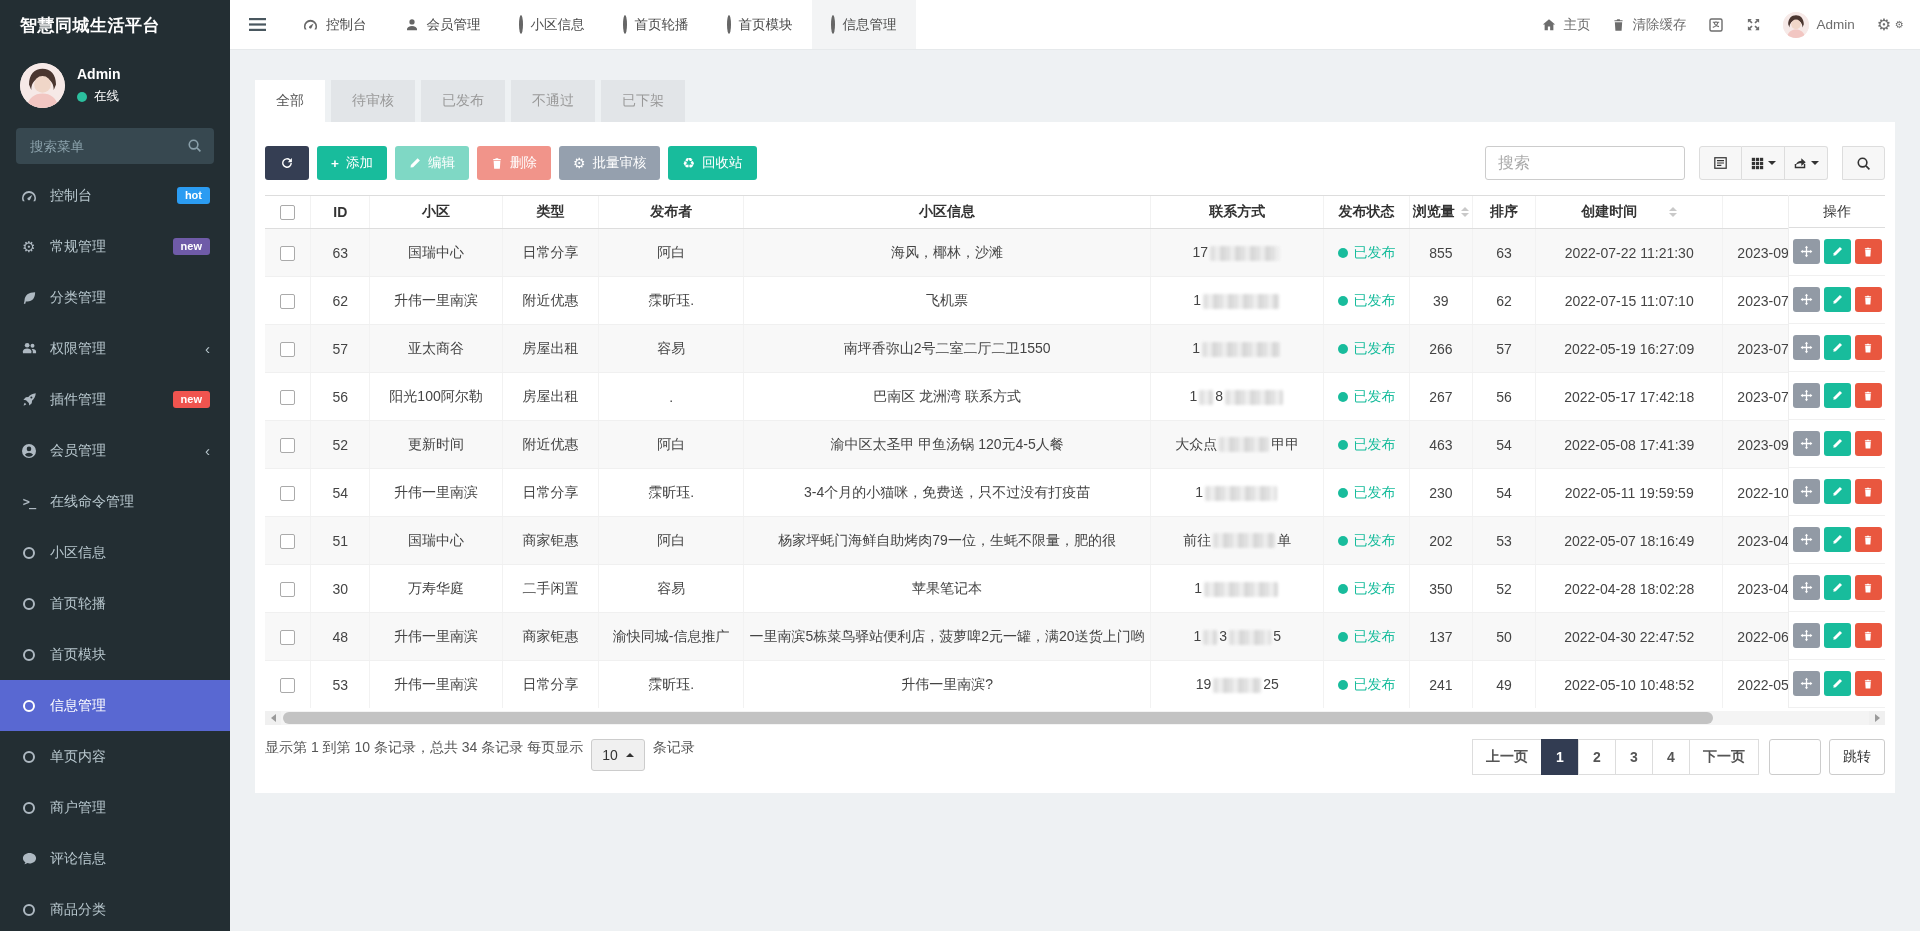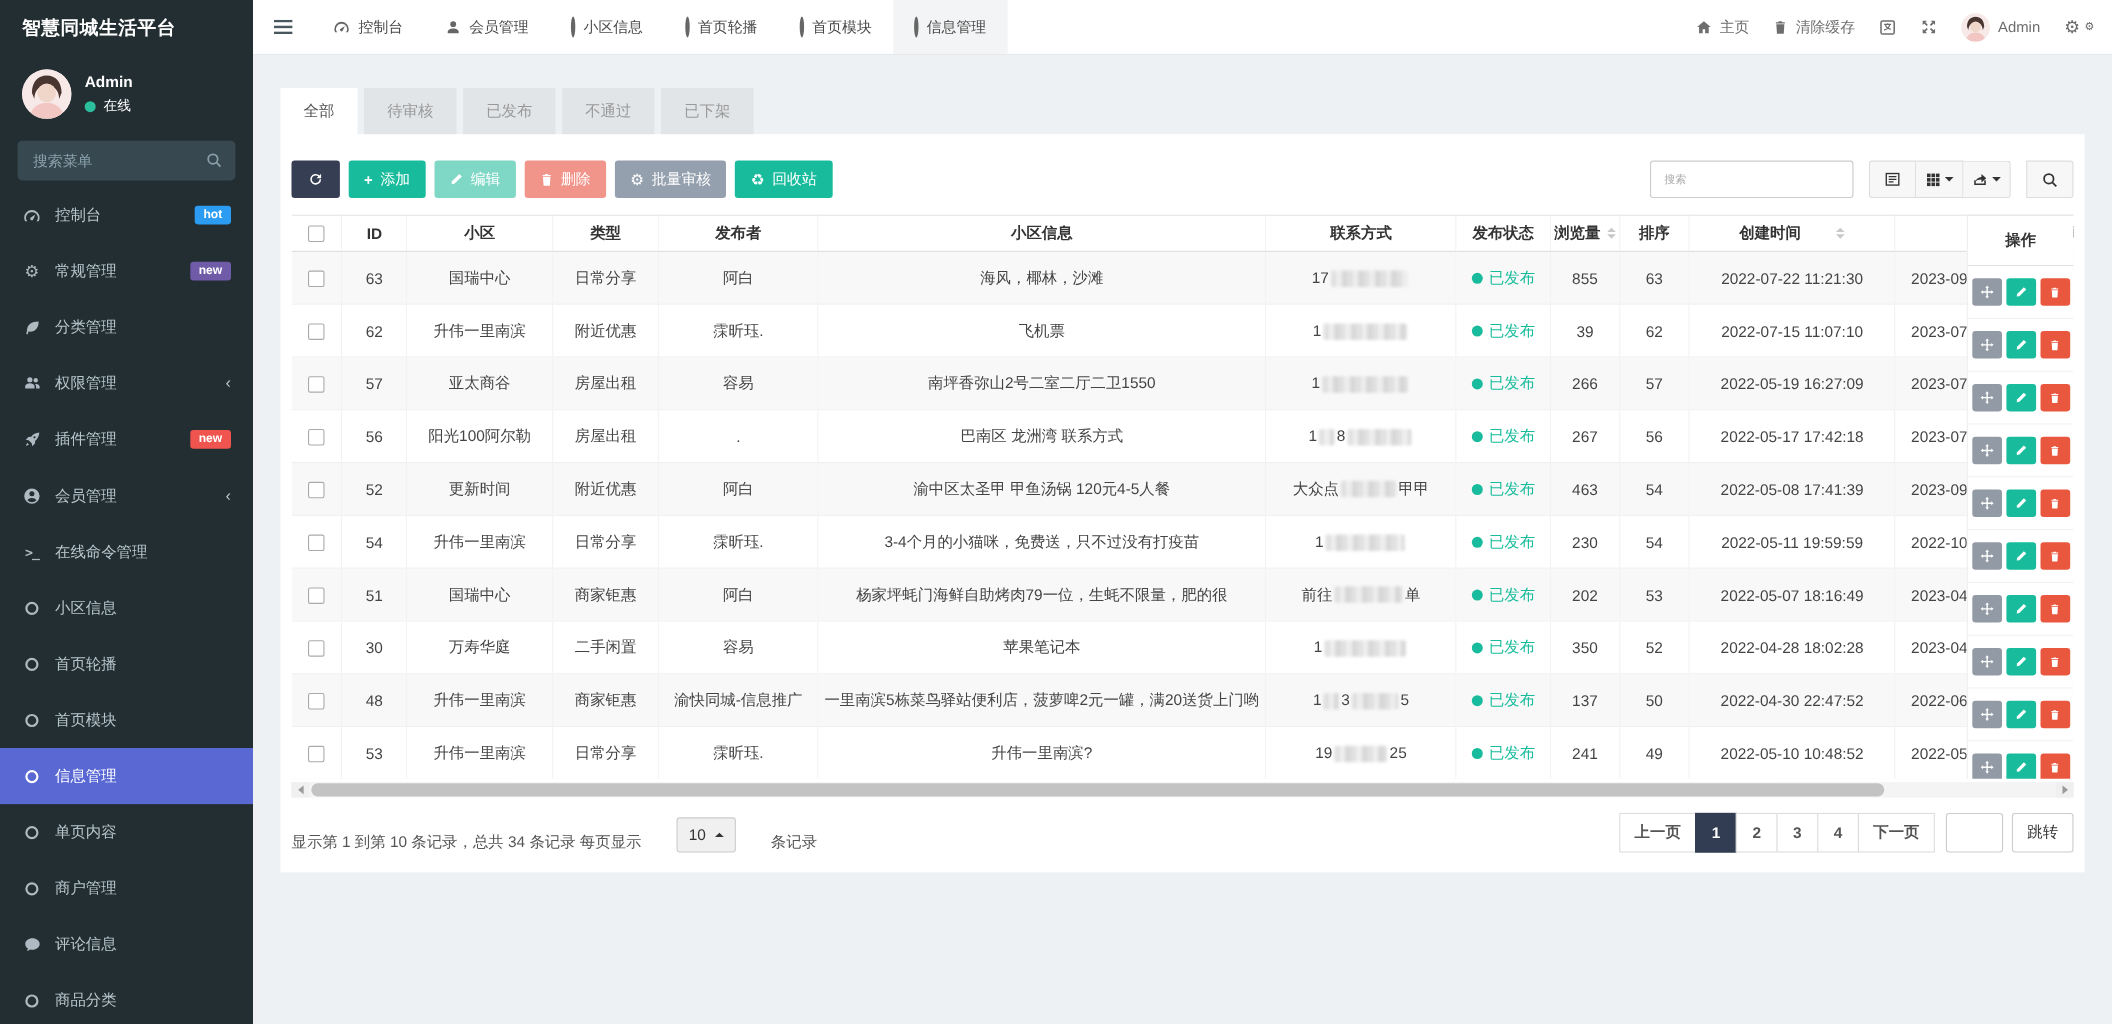--- a/index.html
+++ b/index.html
@@ -52,21 +52,21 @@
   
   .toolbar { display:flex; align-items:center; }
   .tb-left { display:flex; gap:8px; }
   .btn { height:34px; border:0; border-radius:3px; color:#fff; font-size:13.5px; display:flex; align-items:center; gap:7px; padding:0 14px; cursor:pointer; font-family:inherit; }
   .btn-dark { background:#353e53; width:44px; justify-content:center; padding:0; }
   .btn-green { background:#18bc9c; }
   .btn-green-dis { background:#7fd8c5; }
   .btn-red-dis { background:#f1948a; }
   .btn-gray { background:#95a0ae; }
   .tb-right { margin-left:auto; display:flex; align-items:center; }
-  .tb-search { width:185px; height:34px; border:1px solid #ccc; border-radius:3px; padding:0 12px; font-size:10px; color:#555; outline:none; font-family:inherit; }
+  .tb-search { width:200px; height:34px; border:1px solid #ccc; border-radius:3px; padding:0 12px; font-size:16px; color:#555; outline:none; font-family:inherit; }
   .tb-search::placeholder { color:#aaa; }
   .btn-group { display:flex; margin-left:14px; }
   .gbtn { height:34px; width:43px; background:#f7f7f7; border:1px solid #ddd; display:flex; align-items:center; justify-content:center; gap:4px; color:#333; cursor:pointer; }
   .gbtn + .gbtn { border-left:0; }
   .gbtn:first-child { border-radius:3px 0 0 3px; }
   .gbtn:last-child { border-radius:0 3px 3px 0; }
   .sbtn { margin-left:14px; border-radius:3px; border:1px solid #ddd; background:#f7f7f7; width:43px; }
   .caret-d { width:0; height:0; border-left:4px solid transparent; border-right:4px solid transparent; border-top:4px solid #333; }
 
   
@@ -85,36 +85,36 @@
   .carets i { width:0; height:0; border-left:4px solid transparent; border-right:4px solid transparent; display:block; }
   .carets .up { border-bottom:4px solid #c9c9c9; }
   .carets .dn { border-top:4px solid #c9c9c9; }
   .status { color:#18bc9c; display:inline-flex; align-items:center; gap:6px; }
   .status .sdot { width:10px; height:10px; border-radius:50%; background:#18bc9c; }
   .mask { display:inline-block; height:15px; border-radius:2px; vertical-align:middle; margin:0 2px;
     background:repeating-linear-gradient(90deg,#dcdcdc 0 5px,#ececec 5px 10px,#d2d2d2 10px 15px); filter:blur(1.5px); opacity:.85; }
 
   
   .ops-col { position:absolute; top:0; right:0; width:97px; height:513px; background:#fff; border-left:1px solid #eee; }
-  .ops-head { height:47px; display:flex; align-items:center; justify-content:center; font-weight:bold; color:#333; border-top:1px solid #ddd; border-bottom:1px solid #ddd; font-size:14px; }
+  .ops-head { height:33px; display:flex; align-items:center; justify-content:center; font-weight:normal; color:#333; border-top:1px solid #ddd; border-bottom:1px solid #ddd; font-size:14px; }
   .ops-row { height:48px; display:flex; align-items:center; justify-content:center; gap:4px; border-bottom:1px solid #f0f0f0; background:#fff; }
   .abtn { width:27px; height:25px; border:0; border-radius:3px; color:#fff; display:flex; align-items:center; justify-content:center; cursor:pointer; }
   .abtn-move { background:#929aa5; }
   .abtn-edit { background:#18bc9c; }
   .abtn-del { background:#e9573f; }
 
   
   .hscroll { margin-top:3px; height:14px; background:#f4f4f4; display:flex; align-items:center; }
   .harrow { width:16px; height:14px; display:flex; align-items:center; justify-content:center; background:#f0f0f0; }
   .tri-l { width:0; height:0; border-top:4px solid transparent; border-bottom:4px solid transparent; border-right:5px solid #9a9a9a; }
   .tri-r { width:0; height:0; border-top:4px solid transparent; border-bottom:4px solid transparent; border-left:5px solid #9a9a9a; }
   .hthumb { height:12px; background:#c3c3c3; border-radius:6px; width:1430px; margin-left:2px; }
 
   
-  .tfoot { margin-top:14px; display:flex; align-items:flex-end; color:#555;gap:24px; }
+  .tfoot { margin-top:14px; display:flex; align-items:flex-start; color:#555; }
   .pgsize { display:inline-flex; align-items:center; gap:8px; height:32px; border:1px solid #ccc; border-radius:3px; background:#f0f0f0; padding:0 10px; margin:0 8px; color:#333; cursor:pointer; }
   .caret-u { width:0; height:0; border-left:4px solid transparent; border-right:4px solid transparent; border-bottom:4px solid #333; }
   .pager { margin-left:auto; display:flex; align-items:center; }
   .pages { display:flex; }
   .pg { min-width:38px; height:36px; padding:0 13px; display:flex; align-items:center; justify-content:center; border:1px solid #ddd; background:#fff; color:#555; cursor:pointer; margin-left:-1px; font-size:14px;font-weight:bold; }
   .pg.active { background:#323c52; border-color:#323c52; color:#fff; }
   .jumpin { width:52px; height:36px; border:1px solid #ccc; border-radius:3px; margin-left:10px; outline:none; padding:0 6px; font-family:inherit; }
   .jumpbtn { height:36px; padding:0 13px; border:1px solid #ccc; border-radius:3px; background:#fff; color:#333; margin-left:8px; font-size:14px; cursor:pointer; font-family:inherit; }
 </style>
 </head>

